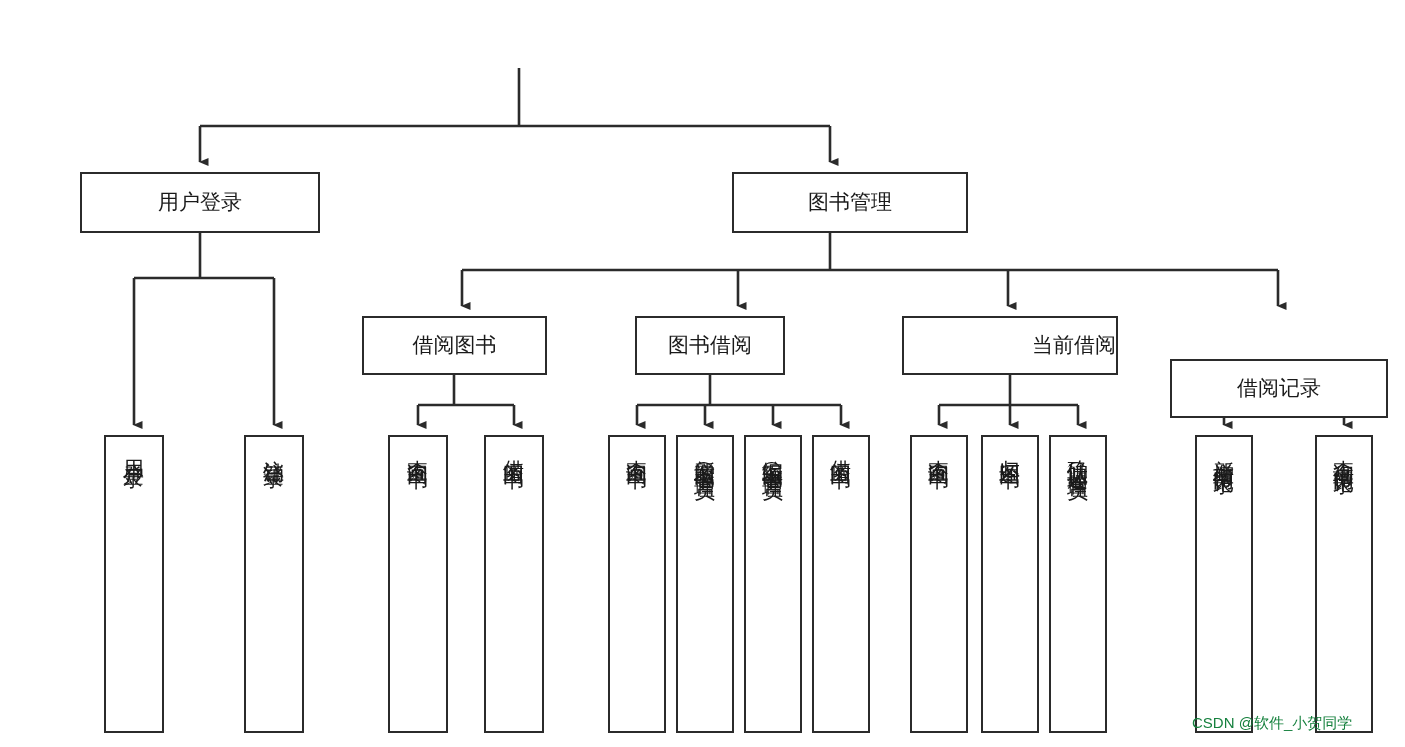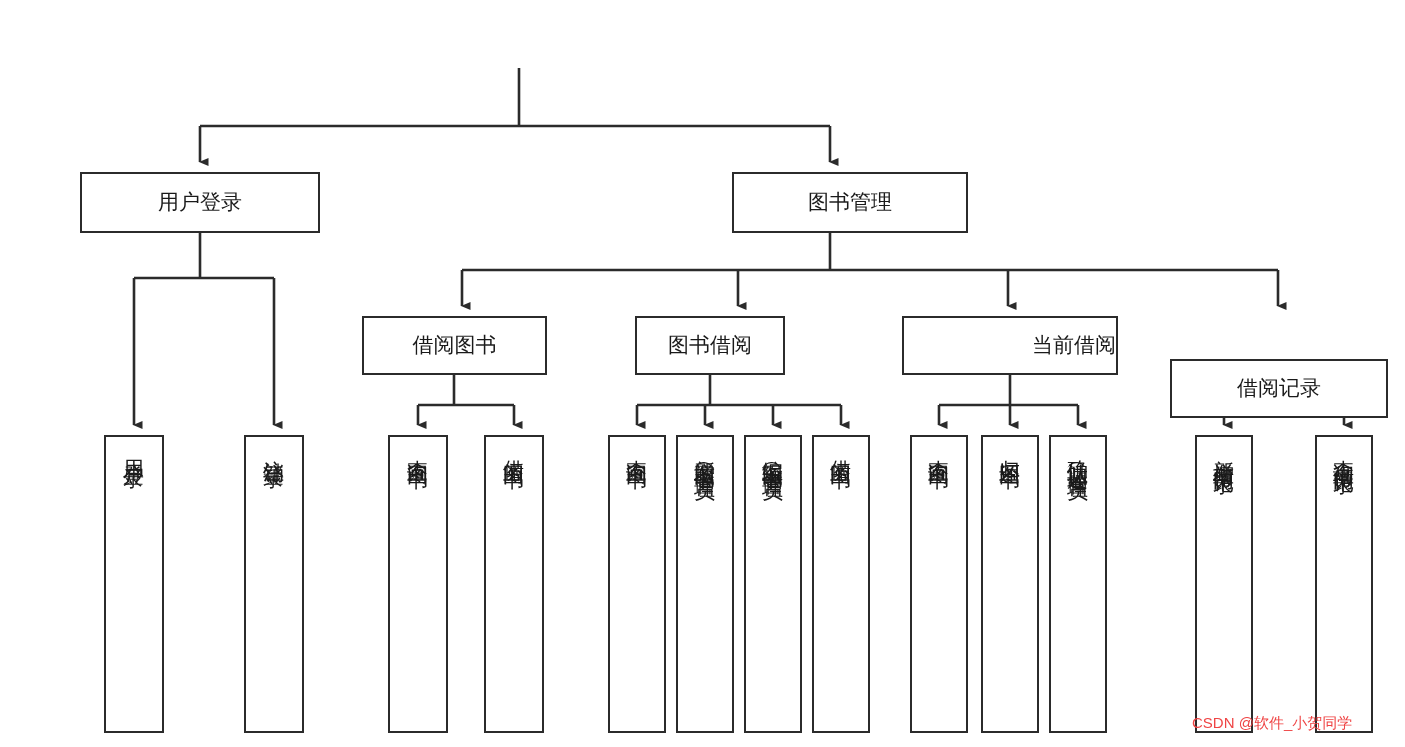--- a/index.html
+++ b/index.html
@@ -59,21 +59,21 @@
     letter-spacing: 3px;
     line-height: 1;
     white-space: nowrap;
     display: block;
   }
   #watermark {
     position: absolute;
     left: 1192px;
     top: 714px;
     font-size: 15px;
-    color: #ef4444;
+    color: #15803d;
     z-index: 5;
     white-space: nowrap;
     font-family: "Liberation Sans", "DejaVu Sans", sans-serif;
   }
 </style>
 </head>
 <body>
 
 <div id="diagram-root">
 

